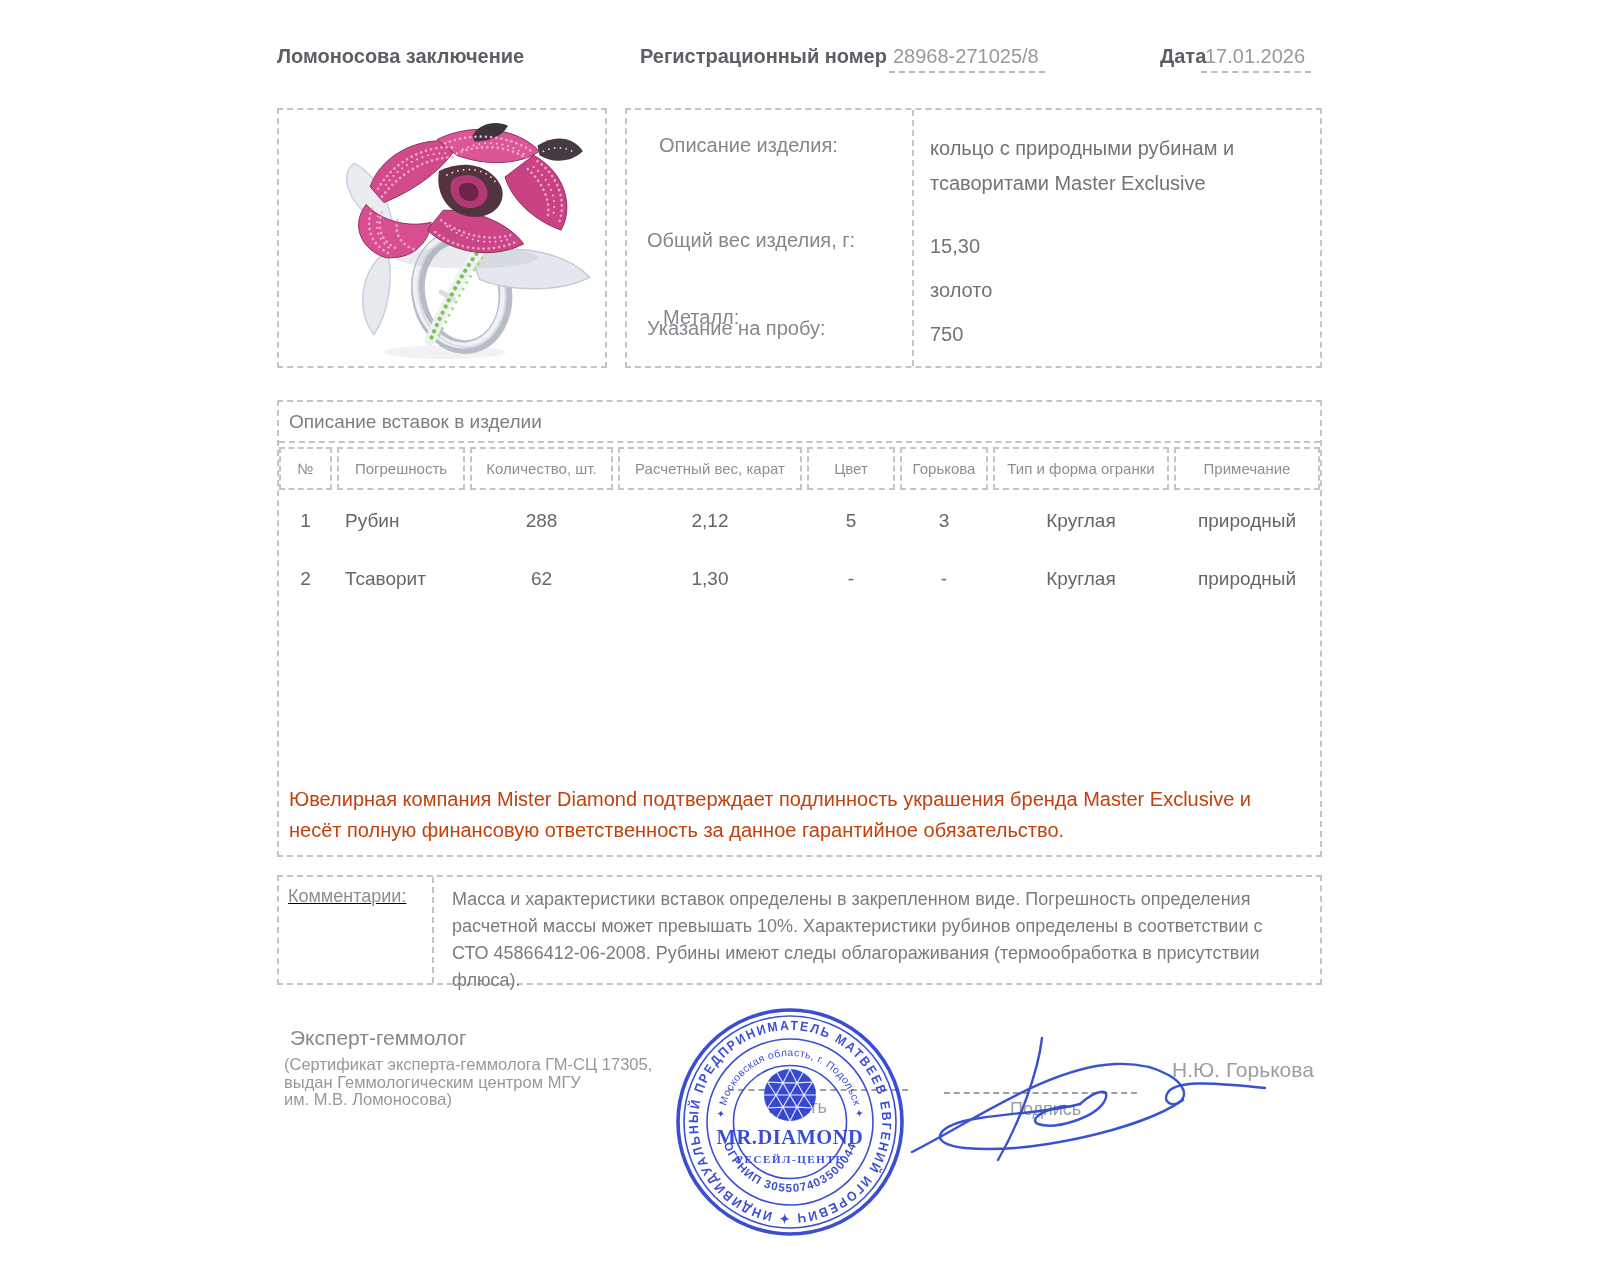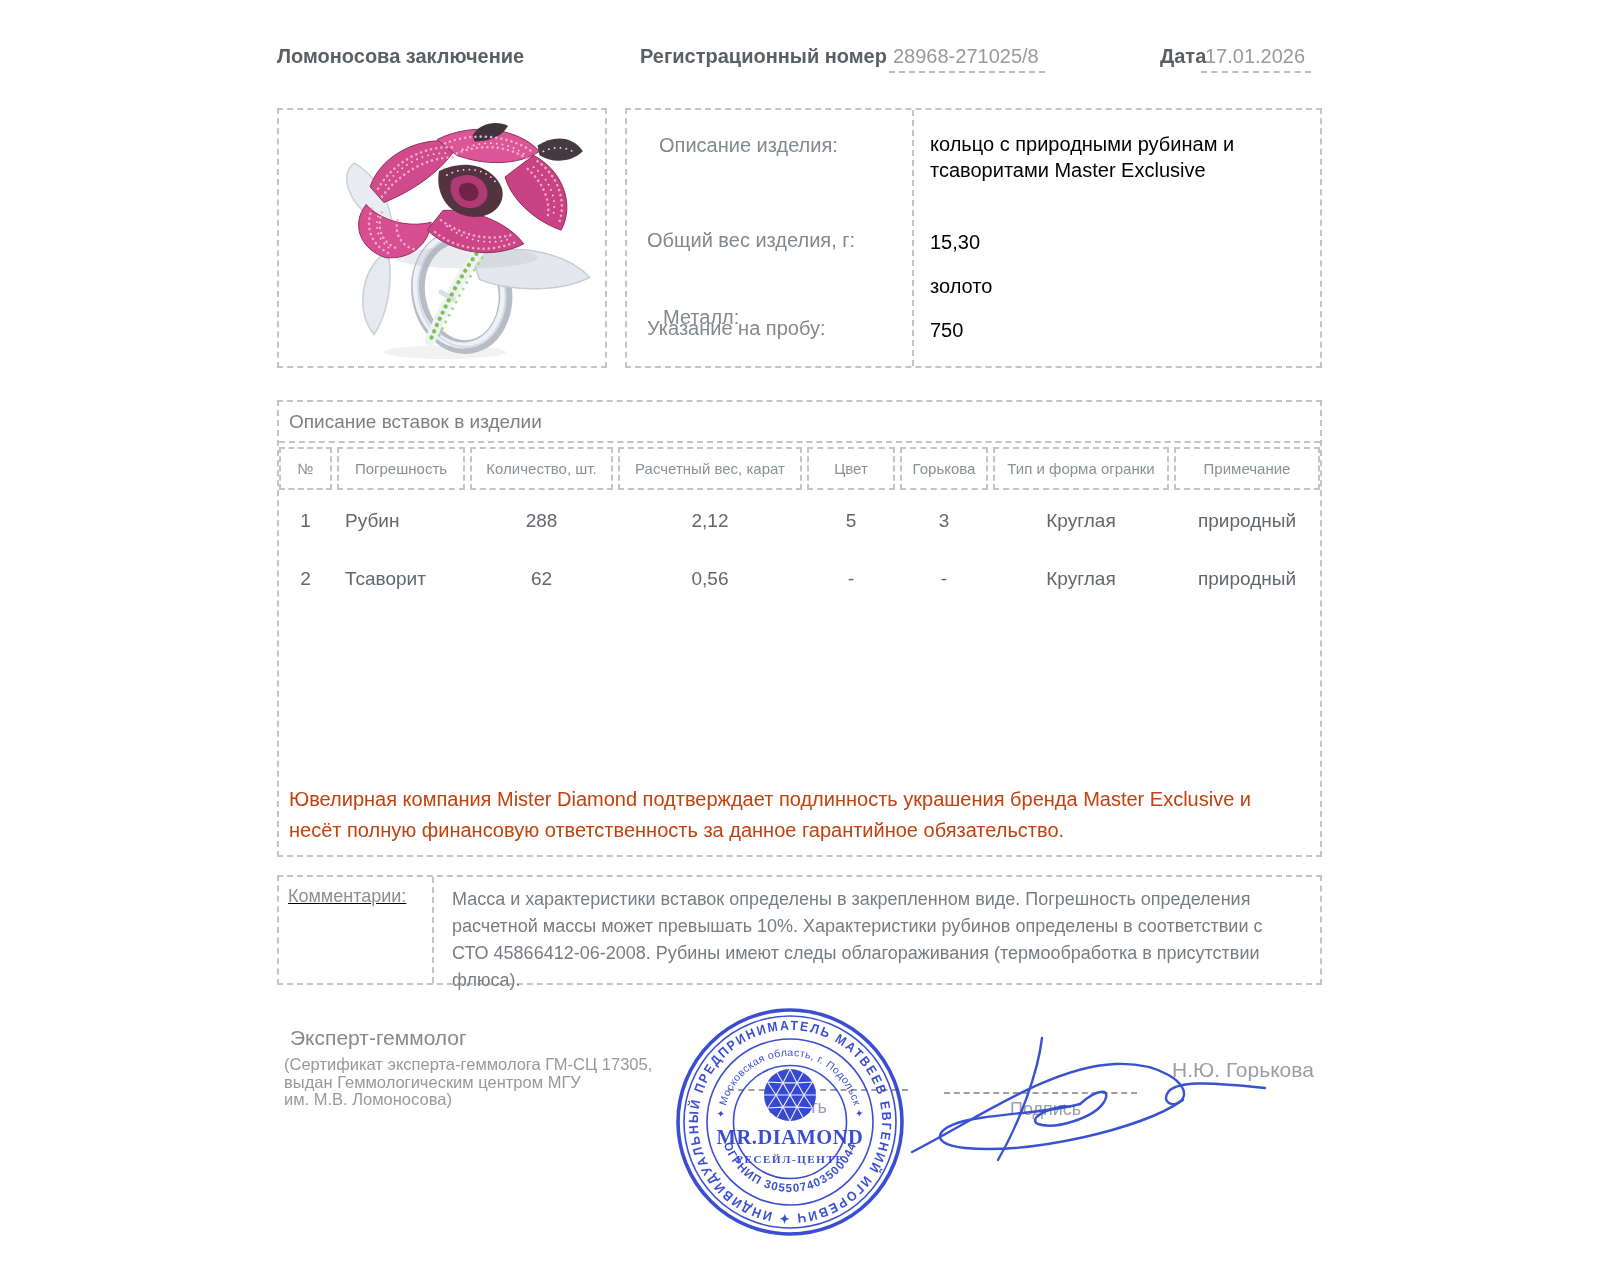--- a/index.html
+++ b/index.html
@@ -6,21 +6,21 @@
   body{width:1600px;height:1280px;position:relative;overflow:hidden;
        font-family:"Liberation Sans", sans-serif;-webkit-font-smoothing:antialiased;}
   .abs{position:absolute;}
   .dashed-panel{border:2px dashed #c4c4c4;background:#fff;box-sizing:border-box;}
   
   .hdr-label{font-size:20px;font-weight:700;color:#5b5f64;white-space:nowrap;}
   .hdr-value{font-size:20px;color:#97999d;white-space:nowrap;
              border-bottom:2px dashed #b9bdc2;padding:0 6px 4px 4px;}
   
   .prod-label{font-size:20px;color:#84888c;white-space:nowrap;}
-  .prod-value{font-size:20px;color:#000000;line-height:26px;}
+  .prod-value{font-size:20px;color:#737373;line-height:35px;}
   .v-divider{position:absolute;top:0;bottom:0;border-left:2px dashed #c4c4c4;}
   
   .tbl-title{font-size:19px;color:#7b7f84;padding:9px 0 0 10px;}
   .tbl-grid{display:grid;grid-template-columns:53px 128px 143px 184px 88px 88px 176px 1fr;
             grid-column-gap:5px;box-sizing:border-box;}
   .th-cell{border:2px dashed #c4c4c4;box-sizing:border-box;height:43px;
            display:flex;align-items:center;justify-content:center;
            font-size:15px;color:#8b9095;text-align:center;white-space:nowrap;overflow:hidden;}
   .td-cell{height:58px;display:flex;align-items:center;justify-content:center;
            font-size:19px;color:#63676c;}
@@ -147,21 +147,21 @@
     <div class="td-cell">2,12</div>
     <div class="td-cell">5</div>
     <div class="td-cell">3</div>
     <div class="td-cell">Круглая</div>
     <div class="td-cell">природный</div>
   </div>
   <div class="tbl-grid">
     <div class="td-cell">2</div>
     <div class="td-cell td-left">Тсаворит</div>
     <div class="td-cell">62</div>
-    <div class="td-cell">0,56</div>
+    <div class="td-cell">1,30</div>
     <div class="td-cell">-</div>
     <div class="td-cell">-</div>
     <div class="td-cell">Круглая</div>
     <div class="td-cell">природный</div>
   </div>
   <div class="abs statement" style="left:10px;bottom:9px;">Ювелирная компания Mister Diamond подтверждает подлинность украшения бренда Master Exclusive и несёт полную финансовую ответственность за данное гарантийное обязательство.</div>
 </div>
 
 <div class="abs dashed-panel" style="left:277px;top:875px;width:1045px;height:110px;display:flex;">
   <div style="width:155px;border-right:2px dashed #c4c4c4;box-sizing:border-box;text-decoration:underline;">

